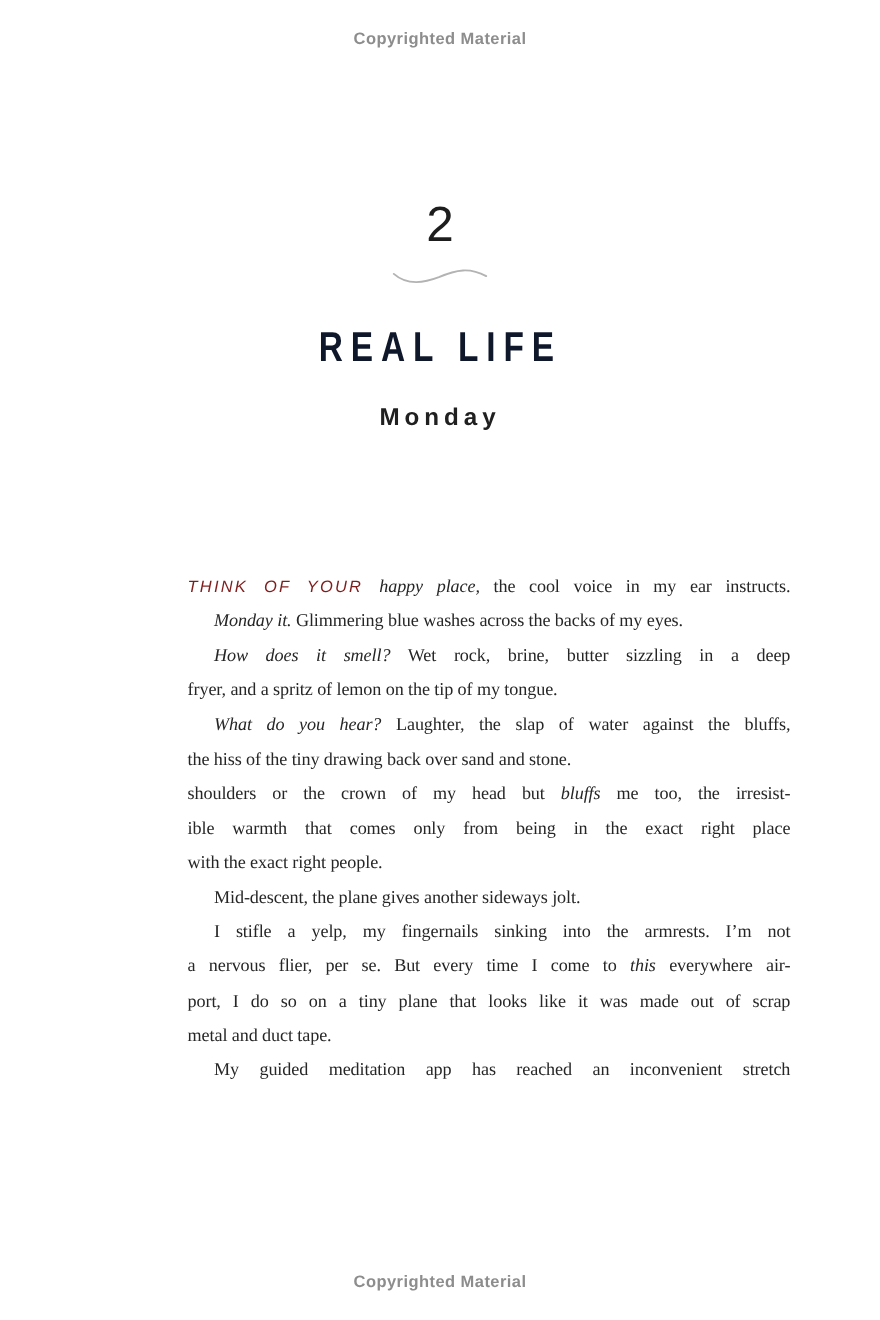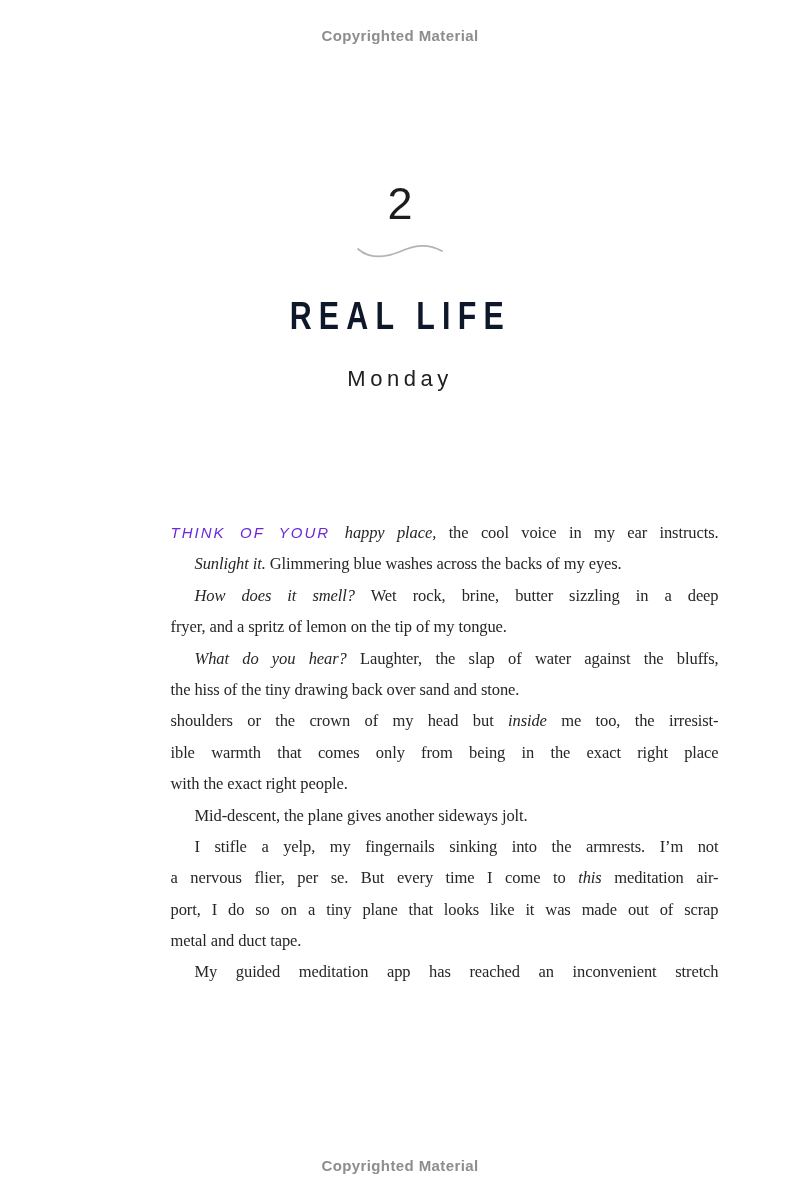--- a/index.html
+++ b/index.html
@@ -70,21 +70,21 @@
     transform: scaleX(0.8);
     transform-origin: center;
   }
   .chapter-subtitle {
     position: absolute;
     top: 366px;
     left: 0;
     width: 100%;
     text-align: center;
     font-family: "Liberation Sans", sans-serif;
-    font-weight: 400;
+    font-weight: 700;
     font-size: 22px;
     letter-spacing: 4.5px;
     color: #202020;
   }
   .body-text {
     position: absolute;
     top: 517px;
     left: 120px;
     width: 548px;
     font-size: 16.5px;
@@ -101,21 +101,21 @@
     text-align-last: justify;
   }
   .line.indent { text-indent: 24px; }
   .italic { font-style: italic; margin-top: 30px; }
   .roman { font-style: normal; }
   .lead {
     font-family: "Liberation Sans", sans-serif;
     font-style: italic;
     font-size: 15px;
     letter-spacing: 2px;
-    color: #6d28d9;
+    color: #7f1d1d;
   }
 </style>
 </head>
 <body>
 
 <div class="page">
 
   <div class="notice top">Copyrighted Material</div>
 
   <div class="chapter-number">2</div>
@@ -129,31 +129,31 @@
   </div>
 
   <div class="chapter-title">
     <span class="squeeze">REAL LIFE</span>
   </div>
 
   <div class="chapter-subtitle">Monday</div>
 
   <div class="body-text">
       <div class="line justify"><span class="lead">THINK OF YOUR </span><span class="italic">happy place,</span><span class="roman"> the cool voice in my ear instructs.</span></div>
-      <div class="line indent"><span class="italic">Sunlight it.</span><span class="roman"> Glimmering blue washes across the backs of my eyes.</span></div>
+      <div class="line indent"><span class="italic">Monday it.</span><span class="roman"> Glimmering blue washes across the backs of my eyes.</span></div>
       <div class="line justify indent"><span class="italic">How does it smell?</span><span class="roman"> Wet rock, brine, butter sizzling in a deep</span></div>
       <div class="line"><span class="roman">fryer, and a spritz of lemon on the tip of my tongue.</span></div>
       <div class="line justify indent"><span class="italic">What do you hear?</span><span class="roman"> Laughter, the slap of water against the bluffs,</span></div>
       <div class="line"><span class="roman">the hiss of the tiny drawing back over sand and stone.</span></div>
-      <div class="line justify"><span class="roman">shoulders or the crown of my head but </span><span class="italic">inside</span><span class="roman"> me too, the irresist-</span></div>
+      <div class="line justify"><span class="roman">shoulders or the crown of my head but </span><span class="italic">bluffs</span><span class="roman"> me too, the irresist-</span></div>
       <div class="line justify"><span class="roman">ible warmth that comes only from being in the exact right place</span></div>
       <div class="line"><span class="roman">with the exact right people.</span></div>
       <div class="line indent"><span class="roman">Mid-descent, the plane gives another sideways jolt.</span></div>
       <div class="line justify indent"><span class="roman">I stifle a yelp, my fingernails sinking into the armrests. I’m not</span></div>
-      <div class="line justify"><span class="roman">a nervous flier, per se. But every time I come to </span><span class="italic">this</span><span class="roman"> meditation air-</span></div>
+      <div class="line justify"><span class="roman">a nervous flier, per se. But every time I come to </span><span class="italic">this</span><span class="roman"> everywhere air-</span></div>
       <div class="line justify"><span class="roman">port, I do so on a tiny plane that looks like it was made out of scrap</span></div>
       <div class="line"><span class="roman">metal and duct tape.</span></div>
       <div class="line justify indent"><span class="roman">My guided meditation app has reached an inconvenient stretch</span></div>
     </div>
 
   <div class="notice bottom">Copyrighted Material</div>
 
 </div>
 
 </body></html>

